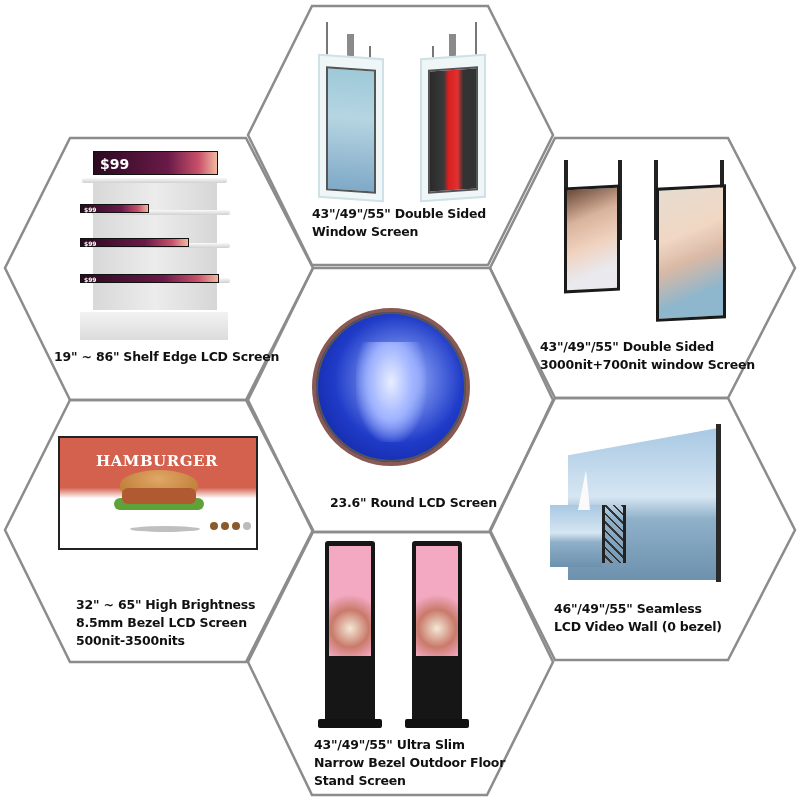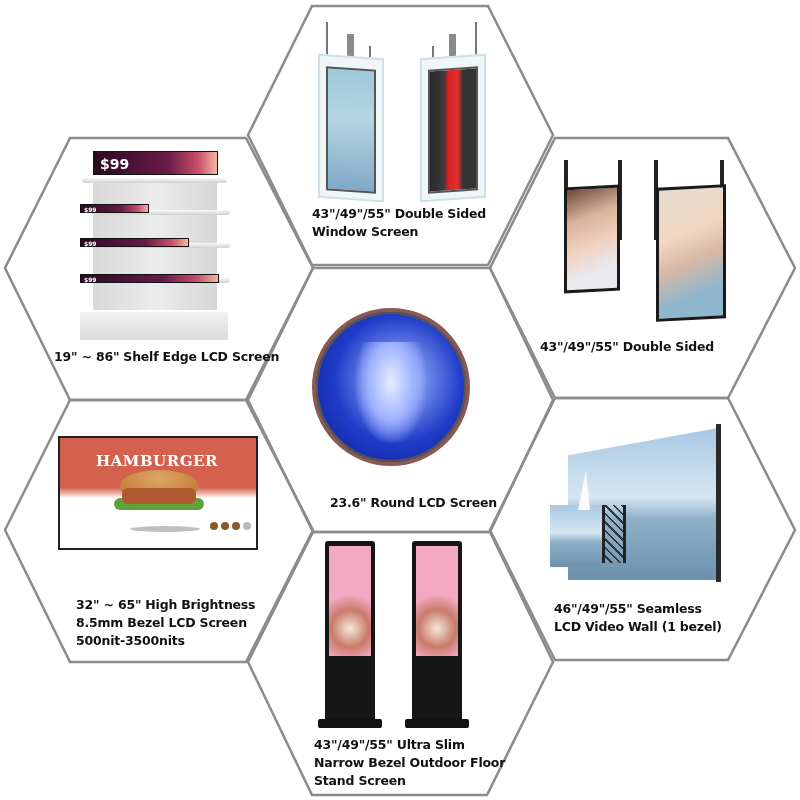--- a/index.html
+++ b/index.html
@@ -82,20 +82,21 @@
 <div class="prod">
   <div class="bar" style="left:564px;top:160px;width:4px;height:80px;background:#222;"></div>
   <div class="bar" style="left:618px;top:160px;width:4px;height:80px;background:#222;"></div>
   <div class="dscreen" style="left:564px;top:186px;width:50px;height:100px;transform:skewY(-3deg);background:linear-gradient(160deg,#6b4a3a 0%,#d9b39c 30%,#f0d2bf 55%,#e9e9ee 80%);"></div>
   <div class="bar" style="left:654px;top:160px;width:4px;height:80px;background:#222;"></div>
   <div class="bar" style="left:720px;top:160px;width:4px;height:80px;background:#222;"></div>
   <div class="dscreen" style="left:656px;top:186px;width:64px;height:128px;transform:skewY(-3deg);background:linear-gradient(160deg,#e6dccf 0%,#f1d7c4 35%,#d9b9a6 55%,#8eb6cc 80%);"></div>
 </div>
 <div class="cap" style="left:540px;top:338px;">
   <div>43"/49"/55"  Double Sided</div>
+  <div>3000nit+700nit  window Screen</div>
 </div>
 
 <div class="round" style="left:312px;top:308px;width:158px;height:158px;box-sizing:border-box;">
   <div style="position:absolute;left:40px;top:30px;width:70px;height:100px;background:radial-gradient(ellipse at 50% 40%,#e8eeff 0%,#9eb2ff 45%,rgba(60,90,220,0) 75%);"></div>
 </div>
 <div class="cap" style="left:330px;top:494px;">
   <div>23.6" Round LCD Screen</div>
 </div>
 
 <div class="hb" style="left:58px;top:436px;width:196px;height:110px;">
@@ -117,21 +118,21 @@
 
 <div class="prod">
   <div class="vw" style="left:568px;top:428px;width:150px;height:152px;clip-path:polygon(0 18%,100% 0,100% 100%,0 100%);"></div>
   <div style="position:absolute;left:716px;top:424px;width:5px;height:158px;background:#2a2a2a;"></div>
   <div class="vw" style="left:550px;top:505px;width:52px;height:62px;"></div>
   <div style="position:absolute;left:602px;top:505px;width:18px;height:58px;border-left:3px solid #222;border-right:3px solid #222;background:repeating-linear-gradient(45deg,transparent 0 4px,#333 4px 6px);"></div>
   <div style="position:absolute;left:578px;top:470px;width:0;height:0;border-left:8px solid transparent;border-right:4px solid transparent;border-bottom:40px solid #fafafa;"></div>
 </div>
 <div class="cap" style="left:554px;top:600px;">
   <div>46"/49"/55"  Seamless</div>
-  <div>LCD Video Wall (1 bezel)</div>
+  <div>LCD Video Wall (0 bezel)</div>
 </div>
 
 <div class="prod">
   <div class="kiosk" style="left:325px;top:541px;width:50px;height:182px;">
     <div class="kscreen" style="left:4px;top:5px;width:42px;height:110px;background:radial-gradient(circle at 50% 75%,#f4e8d6 0,#c97a6a 22%,#f3a9c2 40%);"></div>
   </div>
   <div class="kbase" style="left:318px;top:719px;width:64px;height:9px;"></div>
   <div class="kiosk" style="left:412px;top:541px;width:50px;height:182px;">
     <div class="kscreen" style="left:4px;top:5px;width:42px;height:110px;background:radial-gradient(circle at 50% 75%,#f4e8d6 0,#c97a6a 22%,#f3a9c2 40%);"></div>
   </div>

